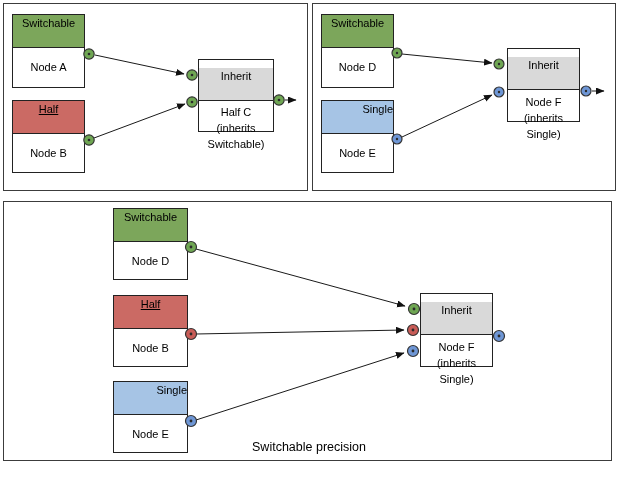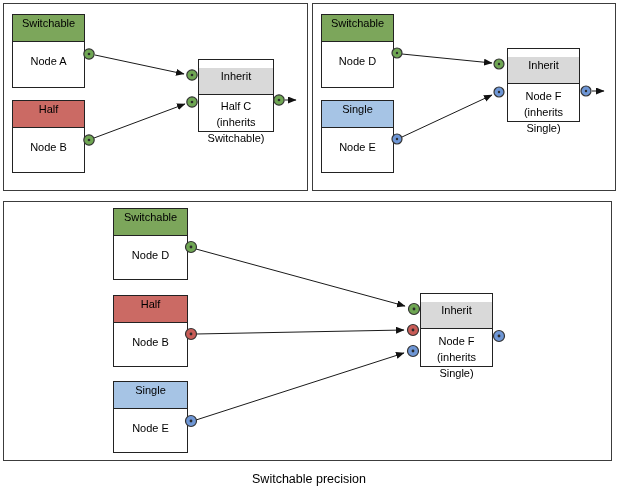--- a/index.html
+++ b/index.html
@@ -4,42 +4,42 @@
 <style>
   html,body{margin:0;padding:0;background:#fff;}
   .canvas{
     position:relative;width:618px;height:488px;background:#fff;
     font-family:"Liberation Sans","DejaVu Sans",sans-serif;color:#000;
     overflow:hidden;
   }
   .panel{position:absolute;border:1.5px solid #3c3c3c;background:#fff;box-sizing:border-box;}
   .node{position:absolute;border:1px solid #222;background:#fff;box-sizing:border-box;}
   .node-header{
-    height:27px;line-height:17px;text-align:center;font-size:11px;
+    height:33px;line-height:17px;text-align:center;font-size:11px;
     border-bottom:1px solid #222;box-sizing:border-box;overflow:hidden;
   }
   .hdr-green{background:var(--switchable);}
-  .hdr-red{background:var(--half);}
-  .hdr-blue{background:var(--single);}
+  .hdr-red{background:var(--half);text-decoration:underline;}
+  .hdr-blue{background:var(--single);text-align:right;}
   .hdr-gray{background:var(--inherit);margin-top:8px;}
   .node-body{
     display:flex;flex-direction:column;align-items:center;justify-content:flex-start;
     font-size:11px;line-height:16px;padding-top:11px;box-sizing:border-box;
     height:calc(100% - 17px);
   }
   .node-body.multi{justify-content:center;padding-top:0;}
   .edges{position:absolute;left:0;top:0;z-index:5;}
   .edge{stroke:#1a1a1a;stroke-width:1;fill:none;}
   .port{stroke:#333;stroke-width:1.2;}
   .port-green{fill:var(--port-green);}
   .port-red{fill:var(--port-red);}
   .port-blue{fill:var(--port-blue);}
   .port-dot{fill:#2a2a2a;stroke:none;}
   .caption{
-    position:absolute;left:0;top:472px;width:618px;text-align:center;
+    position:absolute;left:0;top:440px;width:618px;text-align:center;
     font-size:12.5px;
   }
 </style>
 </head>
 <body>
 
 <div class="canvas">
 
   <div class="panel" style="left:3px;top:3px;width:305px;height:188px;"></div>
   <div class="panel" style="left:312px;top:3px;width:304px;height:188px;"></div>

